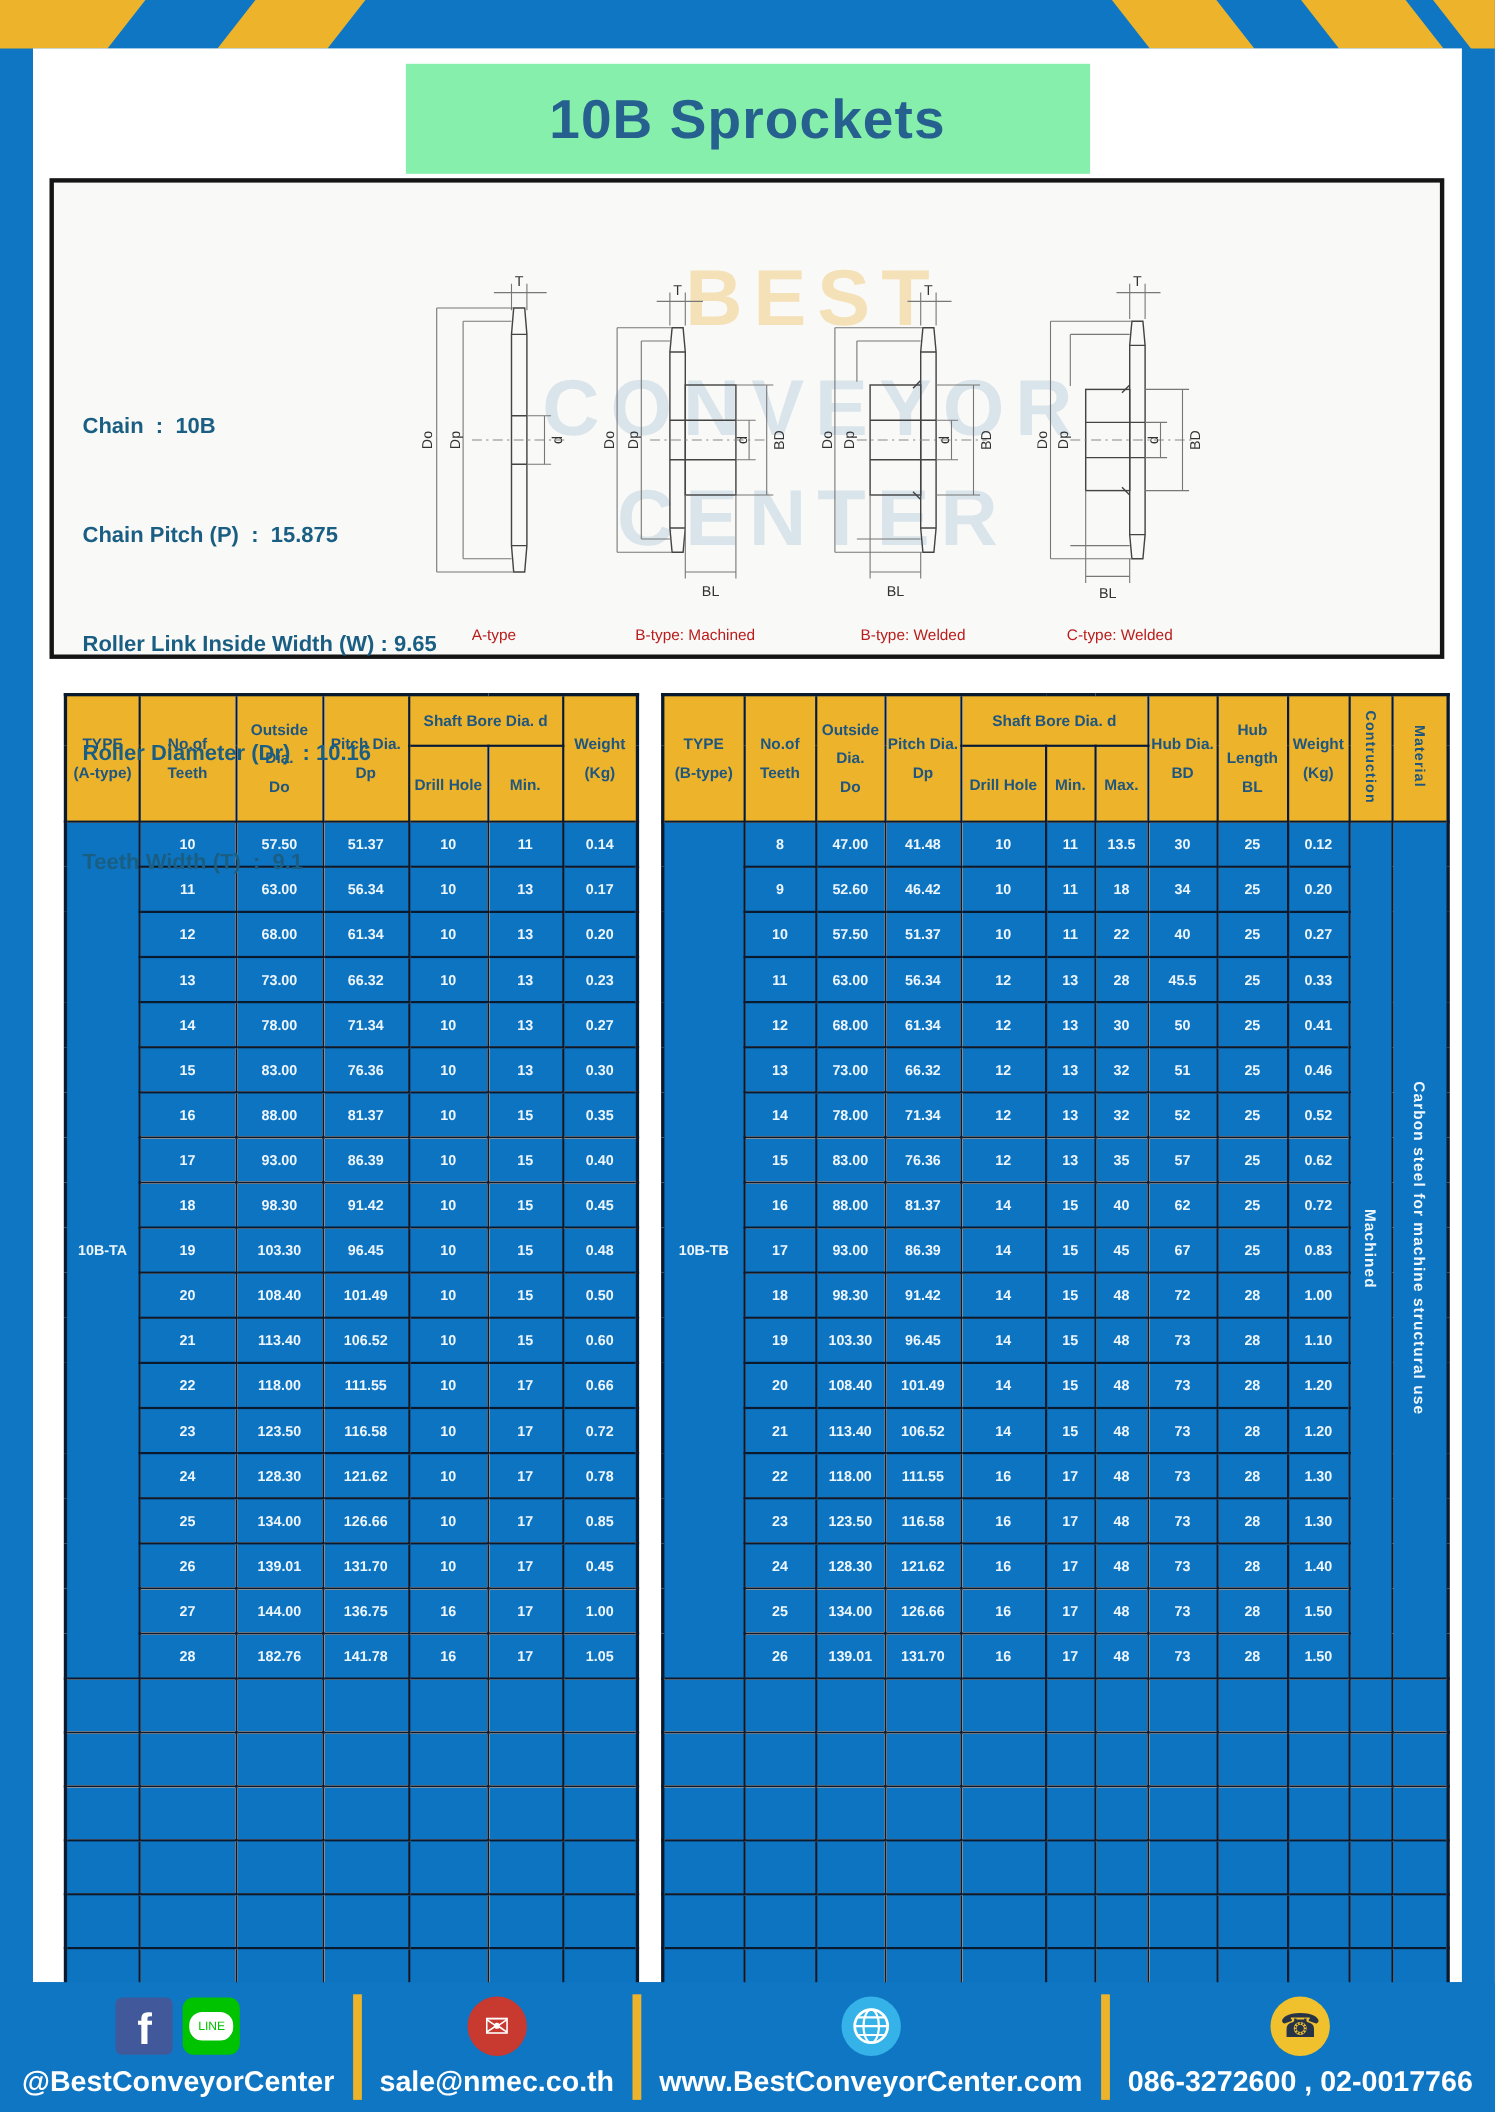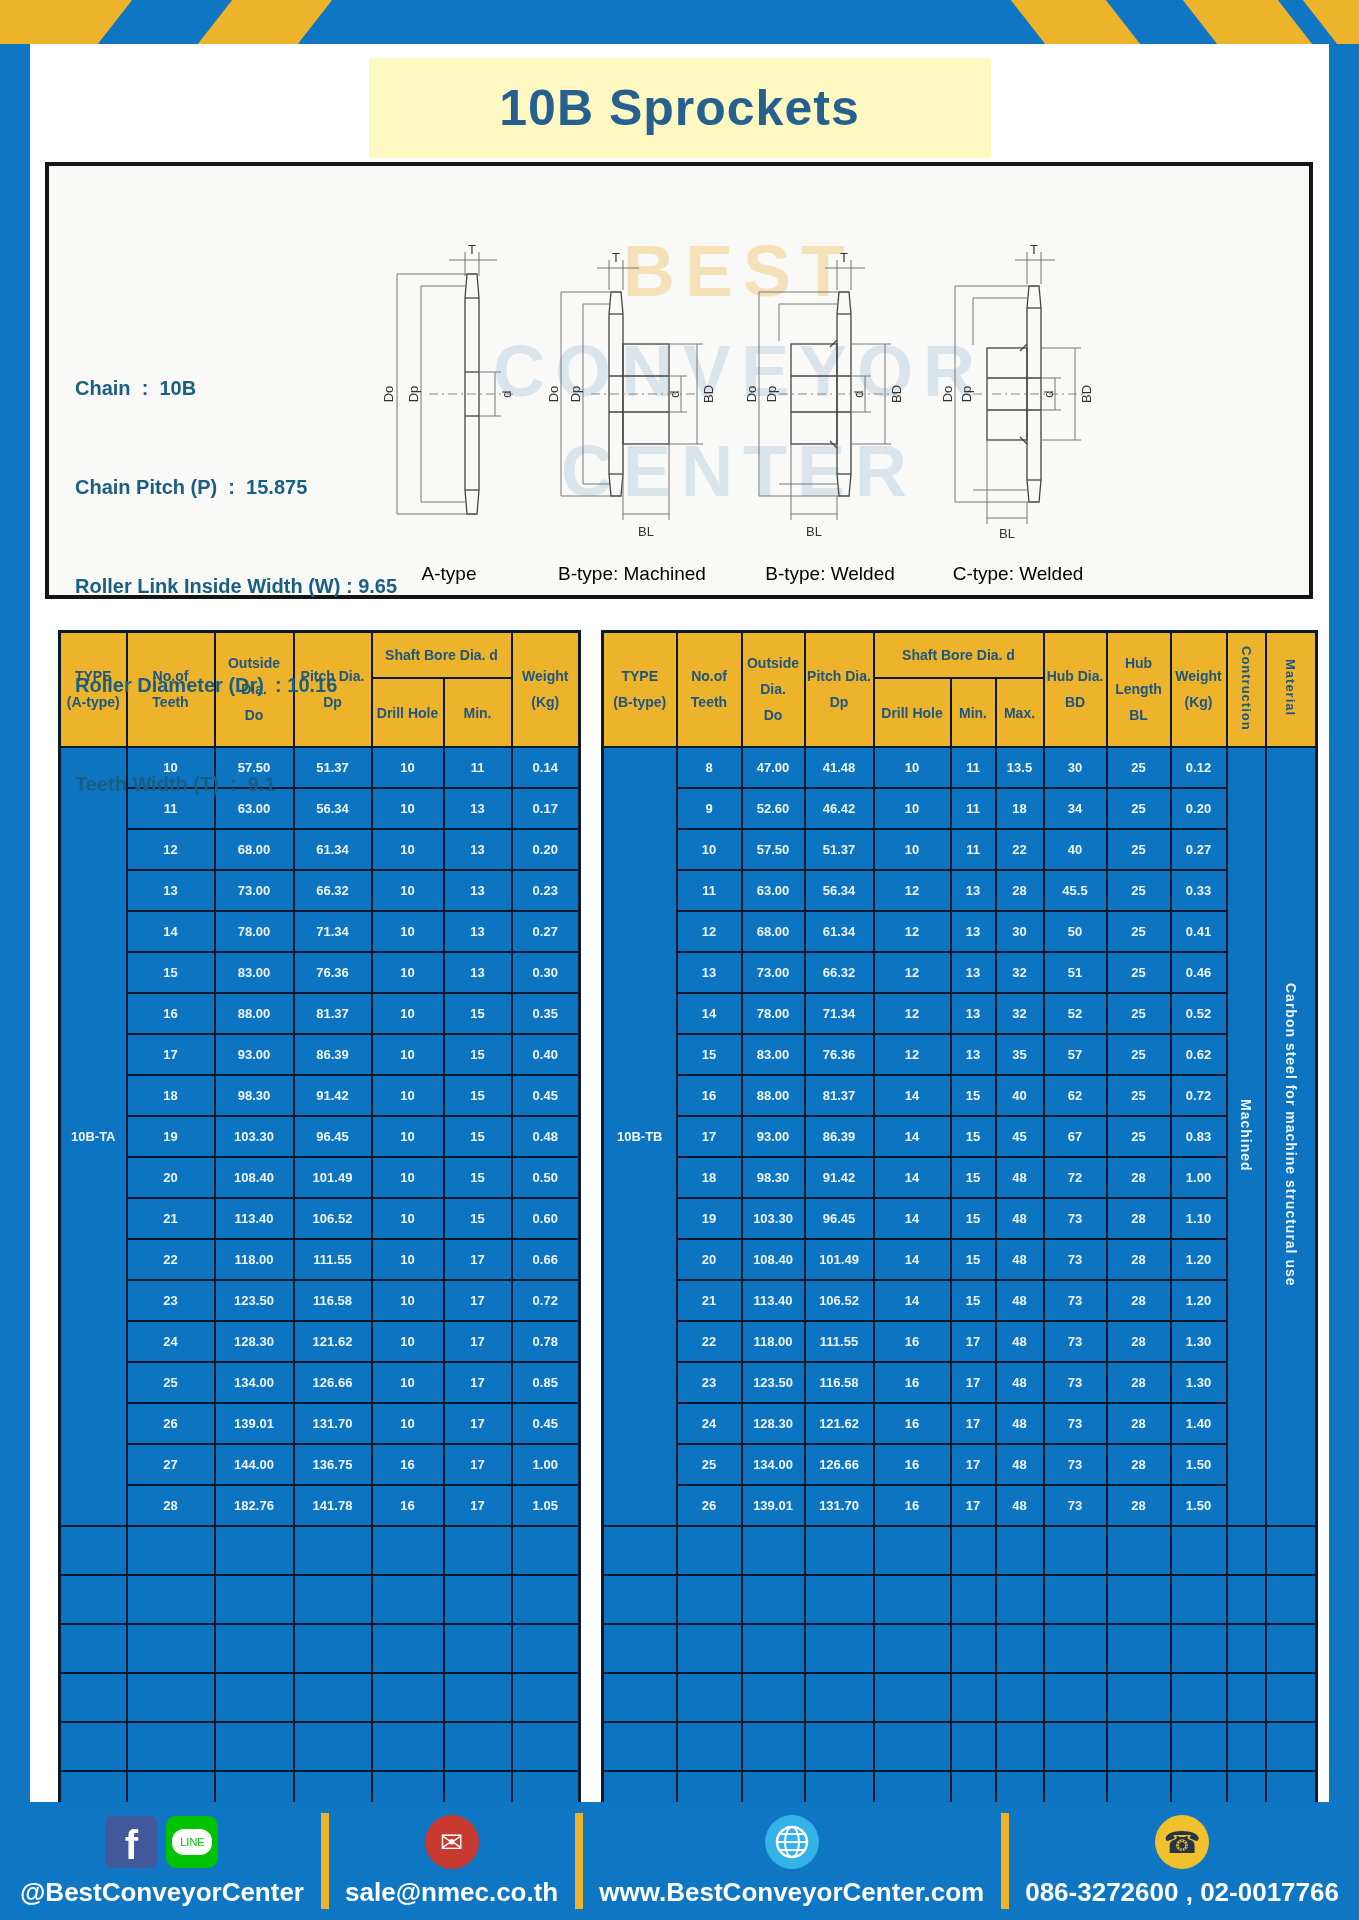--- a/index.html
+++ b/index.html
@@ -8,36 +8,36 @@
   
   .topbar{position:absolute;top:0;left:0;right:0;height:44px;background:#0f76c4;overflow:hidden;}
   .stripe{position:absolute;top:-10px;height:64px;background:#edb32b;}
   .st-l1{left:-70px;width:185px;transform:skewX(-38deg);}
   .st-l2{left:215px;width:100px;transform:skewX(-38deg);}
   .st-r1{left:1028px;width:95px;transform:skewX(38deg);}
   .st-r2{left:1200px;width:95px;transform:skewX(38deg);}
   .st-r3{left:1320px;width:160px;transform:skewX(38deg);}
   
   .panel{position:absolute;left:30px;top:44px;width:1299px;height:1758px;background:#ffffff;}
-  .title-box{margin:14px auto 0;width:622px;height:100px;background:#fef9c3;
+  .title-box{margin:14px auto 0;width:622px;height:100px;background:#86efac;
              display:flex;align-items:center;justify-content:center;}
   .title-box h1{margin:0;font-size:50px;font-weight:bold;color:#26608f;letter-spacing:1px;}
   
   .diagram-box{position:absolute;left:15px;top:118px;width:1268px;height:437px;background:#f9f9f7;
                border:4px solid #151515;box-sizing:border-box;}
   .specs{position:absolute;left:26px;top:140px;color:#1a5f83;font-weight:bold;font-size:20px;
          line-height:33px;white-space:pre;z-index:2;}
   .watermark{position:absolute;left:390px;top:55px;width:600px;text-align:center;z-index:0;
              font-weight:bold;letter-spacing:10px;line-height:100px;font-size:72px;}
   .wm1{color:rgba(238,181,62,0.35);}
   .wm2{color:rgba(140,175,205,0.28);}
   .figures{position:absolute;left:330px;top:14px;width:740px;bottom:10px;display:flex;gap:28px;
            align-items:stretch;z-index:1;}
   .figures figure{margin:0;display:flex;flex-direction:column;align-items:center;justify-content:flex-end;}
-  .figures figcaption{font-size:19px;color:#000000;padding-top:4px;white-space:nowrap;}
+  .figures figcaption{font-size:14px;color:#b91c1c;padding-top:4px;white-space:nowrap;}
   svg text{font-family:"Liberation Sans",sans-serif;font-size:13px;fill:#333;}
   .dl{stroke:#444;stroke-width:1.3;fill:none;}
   .thin{stroke:#777;stroke-width:1;fill:none;}
   .cl{stroke:#888;stroke-width:1;stroke-dasharray:9 4 2 4;fill:none;}
   
   .tables{position:absolute;left:28px;top:586px;display:flex;gap:20px;}
   table.spec{border-collapse:collapse;table-layout:fixed;}
   table.spec th,table.spec td{border:2px solid #0a1a2e;text-align:center;vertical-align:middle;
                               padding:0;overflow:hidden;}
   table.spec{border:3px solid #0a1a2e;}

